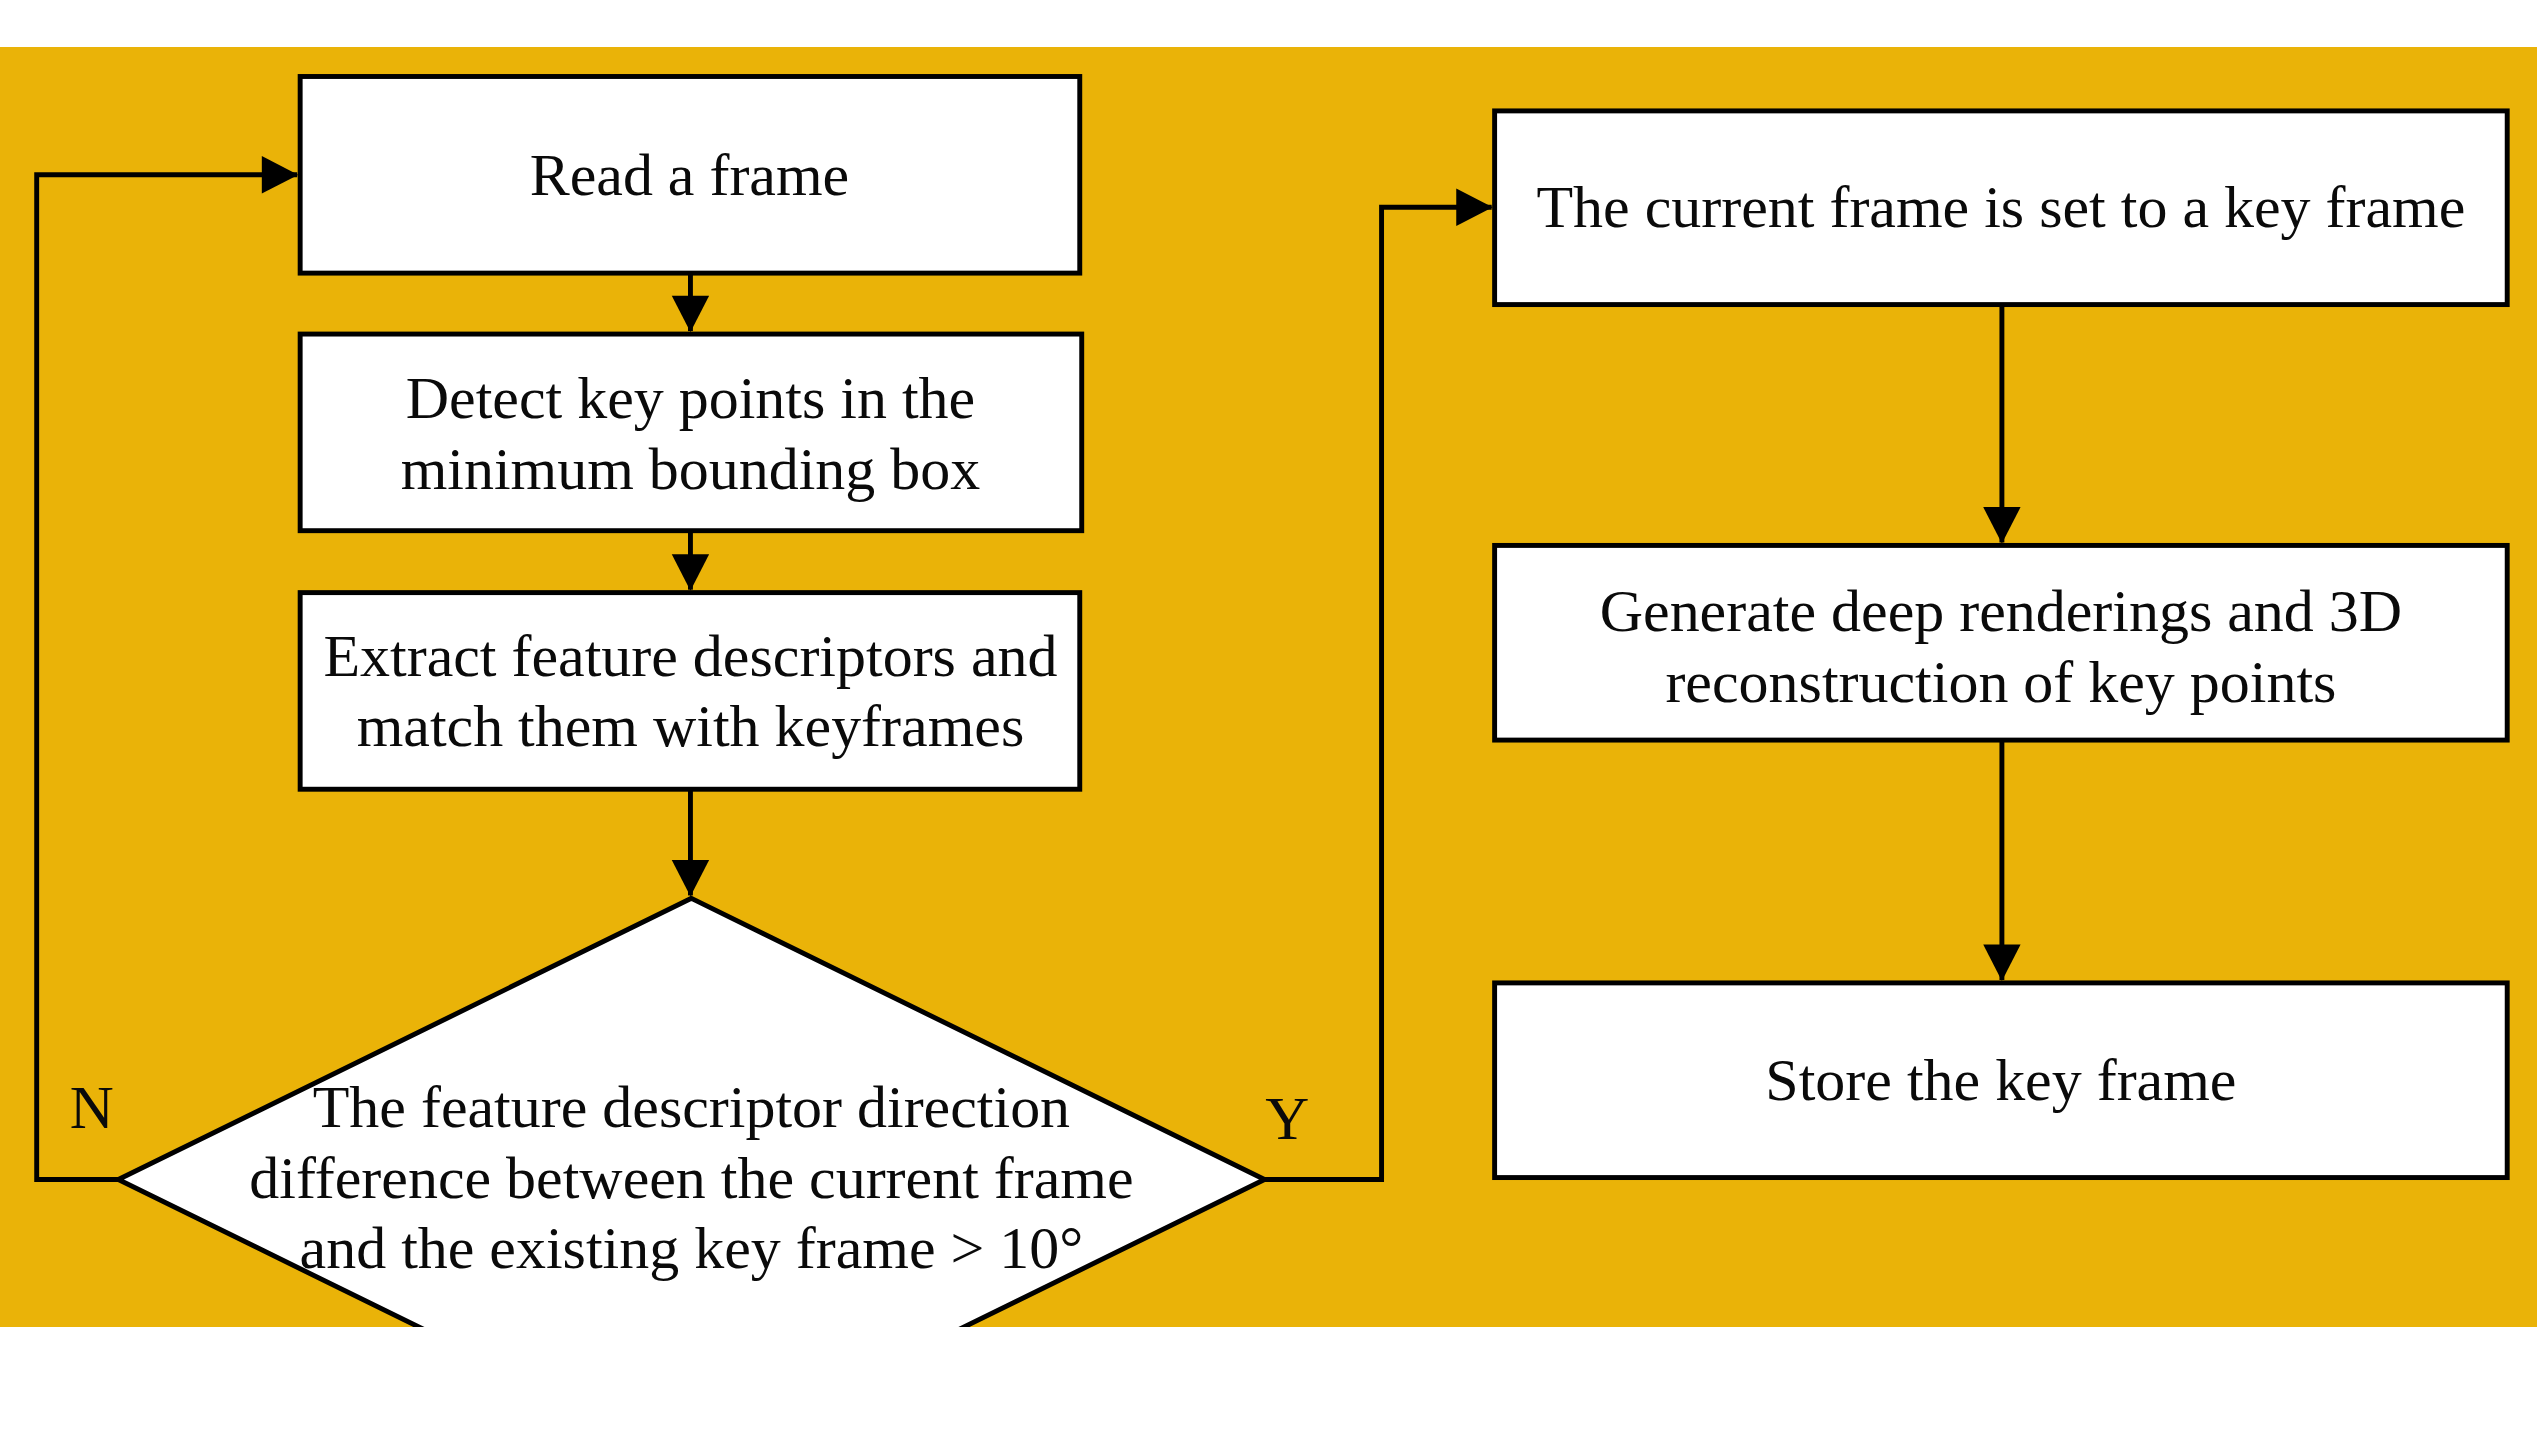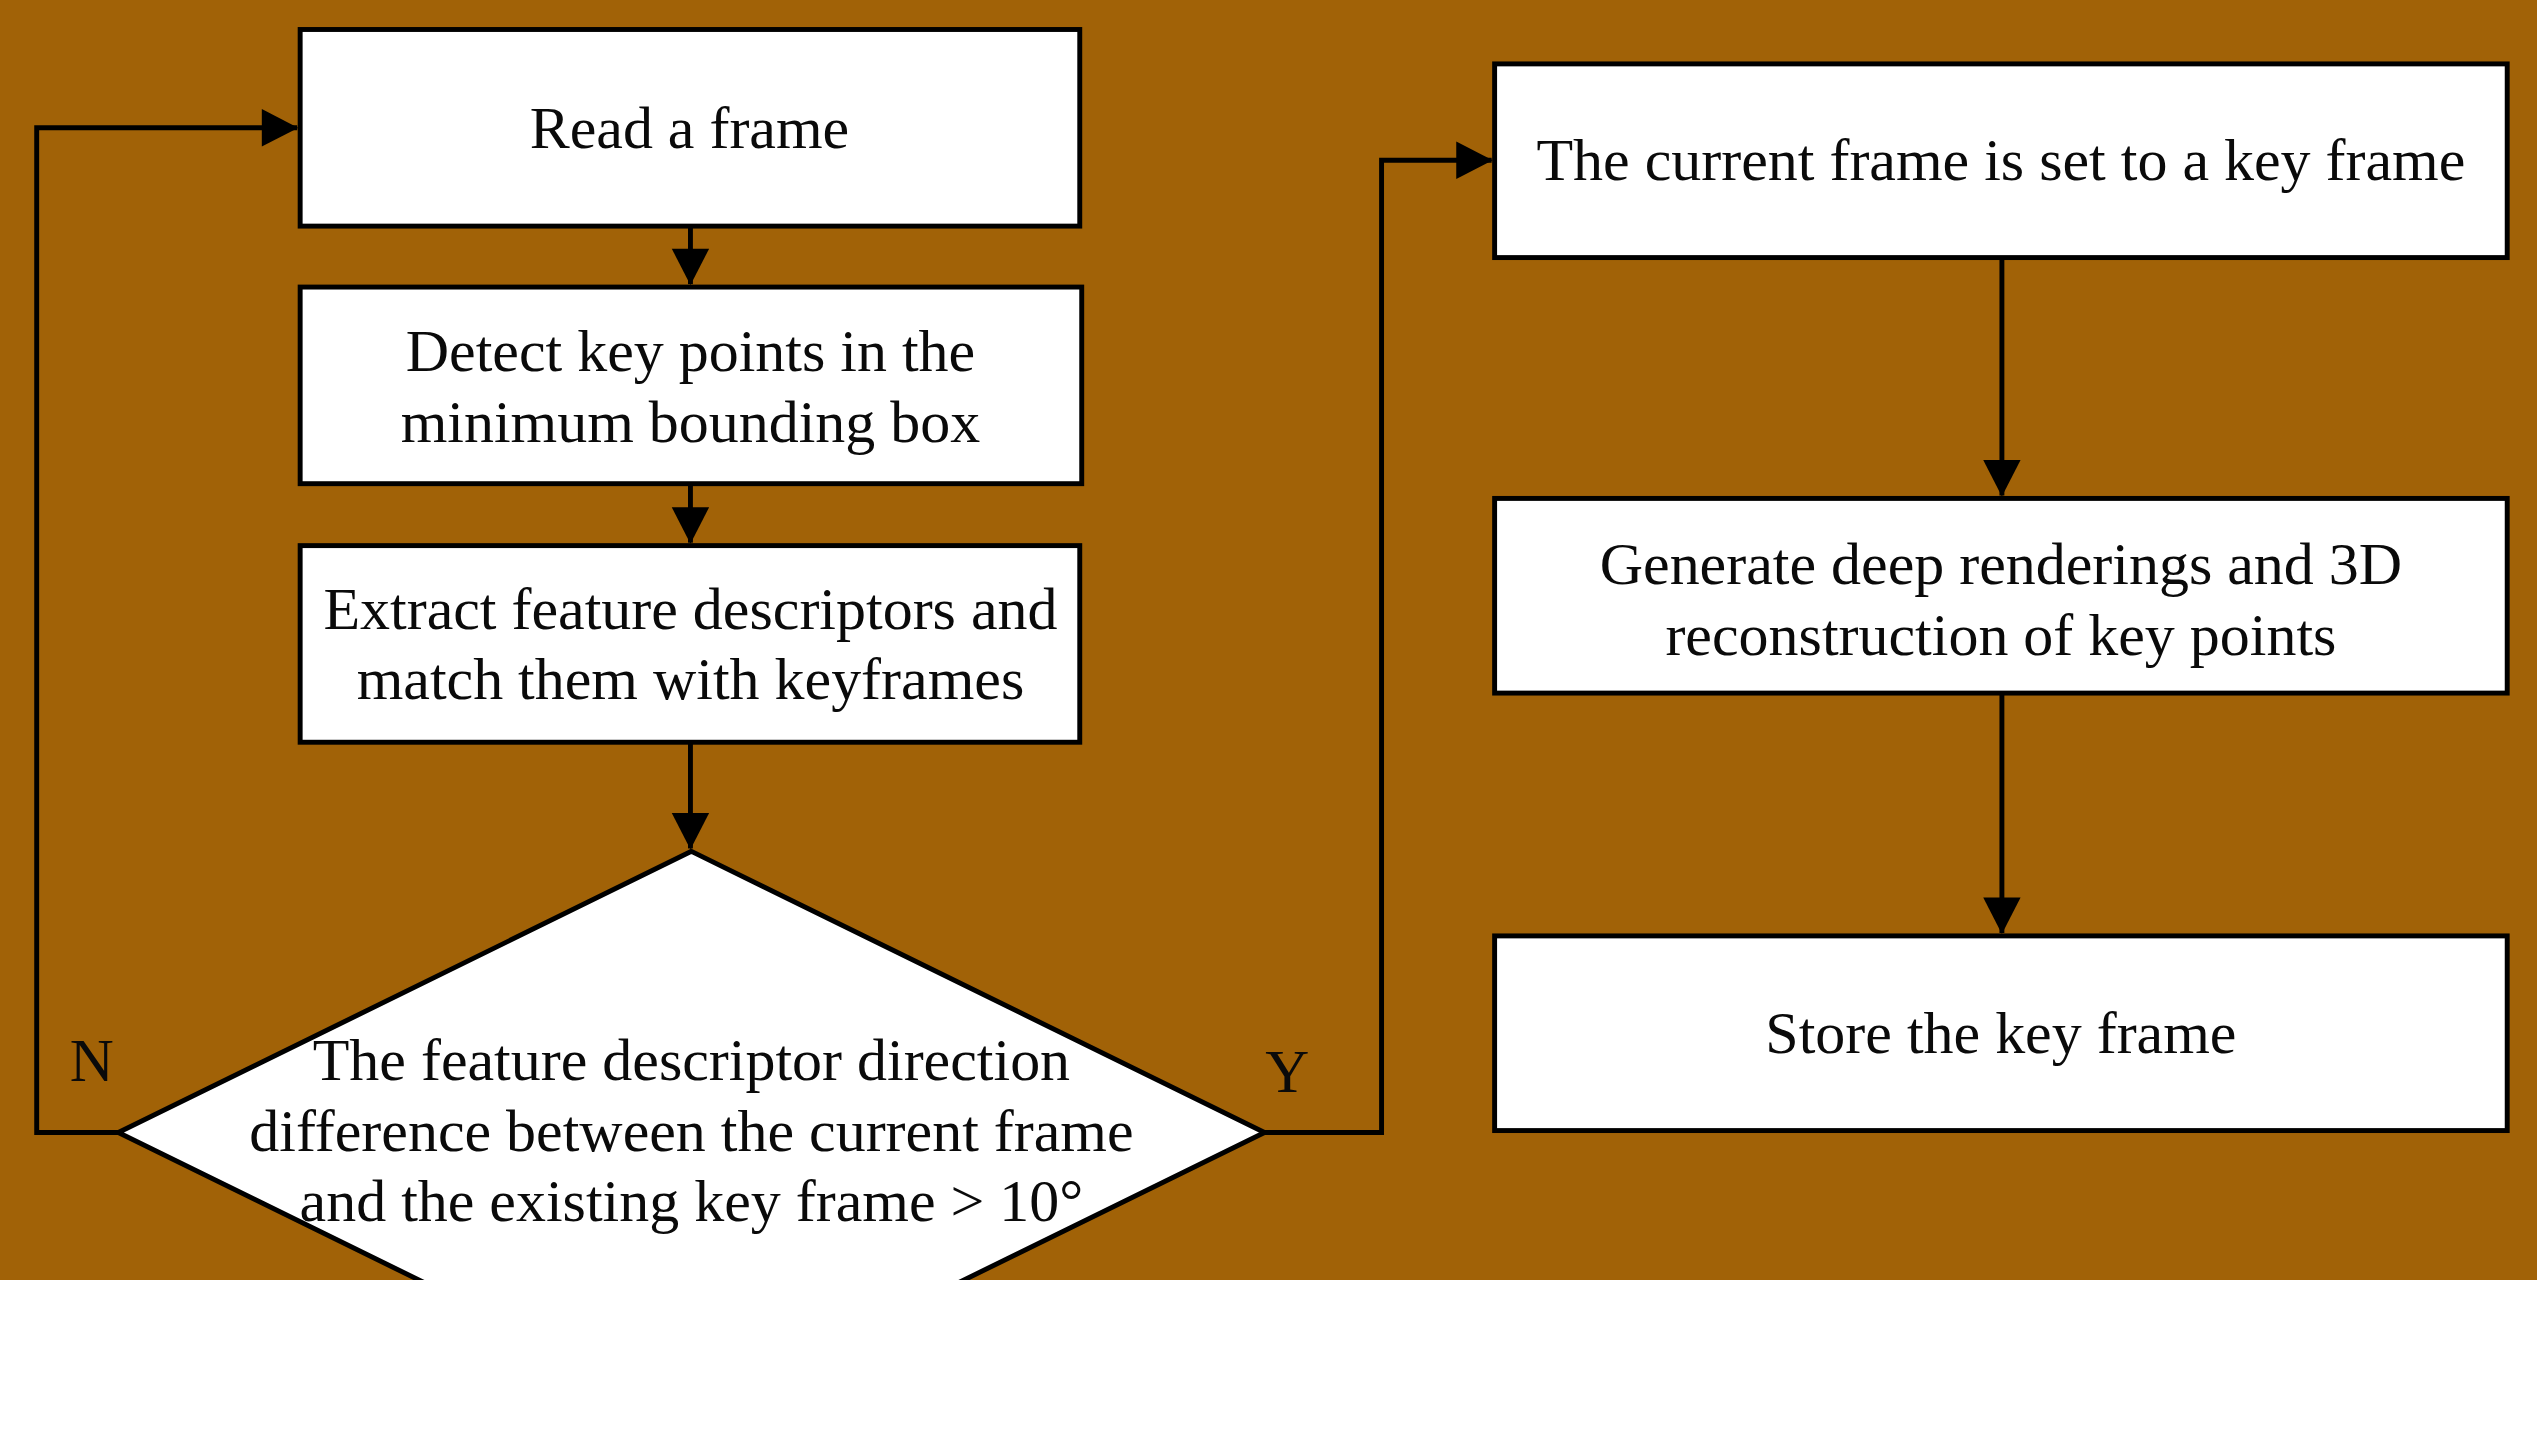--- a/index.html
+++ b/index.html
@@ -4,22 +4,23 @@
 <style>
   html, body {
     margin: 0;
     padding: 0;
     background: #ffffff;
   }
   #canvas {
     position: relative;
     width: 2538px;
     height: 1280px;
-    background: #a16207;
+    background: #eab308;
     overflow: hidden;
+    margin-top: 47px;
   }
   svg {
     display: block;
   }
   .shape {
     fill: #ffffff;
     stroke: #000000;
     stroke-width: 5;
   }
   .edge {

